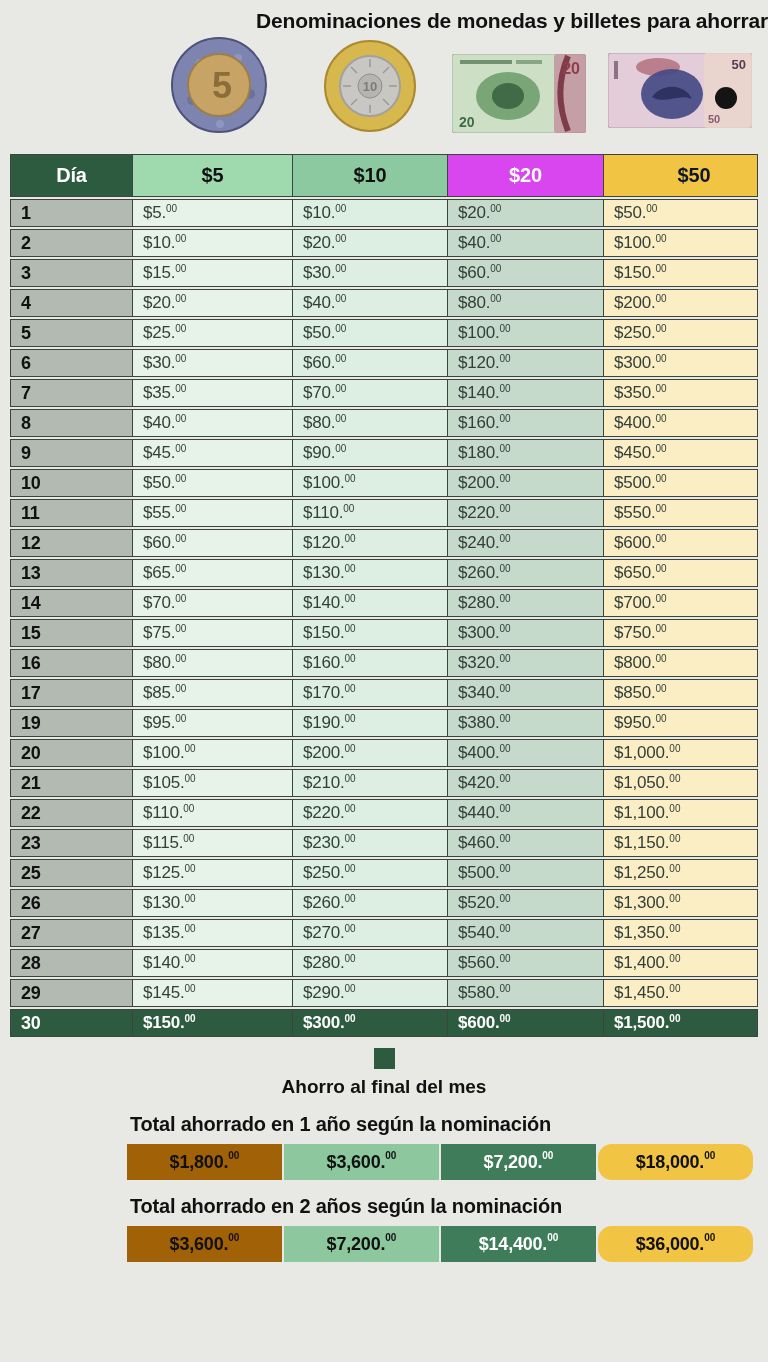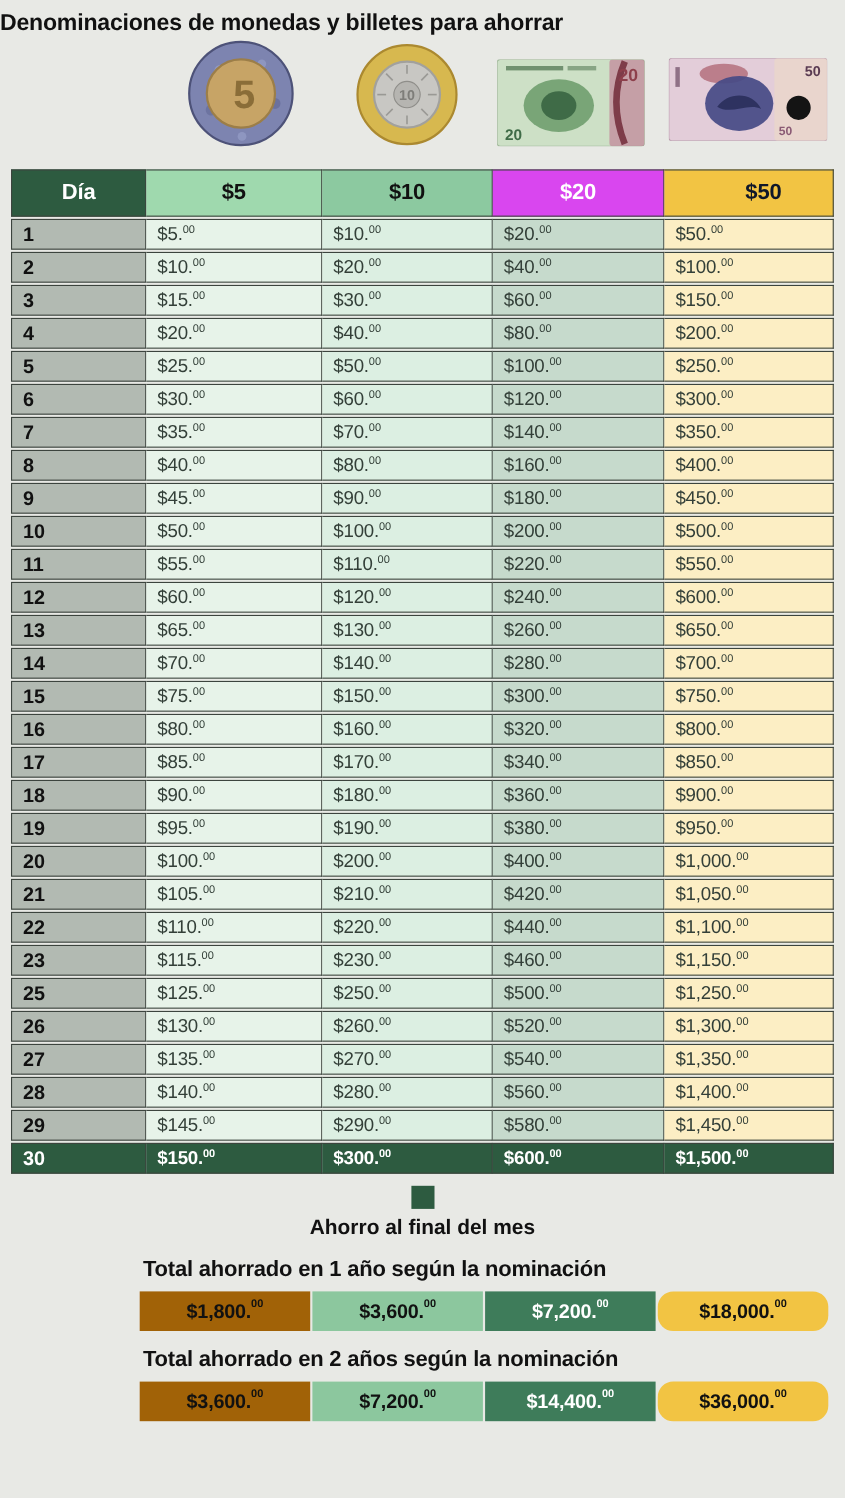--- a/index.html
+++ b/index.html
@@ -6,21 +6,21 @@
   html, body { margin: 0; padding: 0; }
   body {
     width: 768px; height: 1362px; overflow: hidden;
     background: #e8e9e5;
     font-family: "Liberation Sans", sans-serif;
     color: #111;
   }
   .hero { position: relative; height: 148px; }
   .page-title {
     margin: 0; padding-top: 9px;
-    text-align: left; font-size: 21px; font-weight: bold; letter-spacing: -0.2px;
+    text-align: right; font-size: 21px; font-weight: bold; letter-spacing: -0.2px;
   }
   .money-img { position: absolute; }
   .img-coin5  { left: 170px; top: 36px; }
   .img-coin10 { left: 323px; top: 39px; }
   .img-bill20 { left: 452px; top: 54px; }
   .img-bill50 { left: 608px; top: 53px; }
 
   table.savings {
     width: 748px; margin: 4px 10px 0;
     border-collapse: separate; border-spacing: 0 2px;
@@ -266,27 +266,20 @@
         <td class="v50">$800.<sup class="cents">00</sup></td>
       </tr>
       <tr>
         <td class="day">17</td>
         <td class="v5">$85.<sup class="cents">00</sup></td>
         <td class="v10">$170.<sup class="cents">00</sup></td>
         <td class="v20">$340.<sup class="cents">00</sup></td>
         <td class="v50">$850.<sup class="cents">00</sup></td>
       </tr>
       <tr>
-        <td class="day">18</td>
-        <td class="v5">$90.<sup class="cents">00</sup></td>
-        <td class="v10">$180.<sup class="cents">00</sup></td>
-        <td class="v20">$360.<sup class="cents">00</sup></td>
-        <td class="v50">$900.<sup class="cents">00</sup></td>
-      </tr>
-      <tr>
         <td class="day">19</td>
         <td class="v5">$95.<sup class="cents">00</sup></td>
         <td class="v10">$190.<sup class="cents">00</sup></td>
         <td class="v20">$380.<sup class="cents">00</sup></td>
         <td class="v50">$950.<sup class="cents">00</sup></td>
       </tr>
       <tr>
         <td class="day">20</td>
         <td class="v5">$100.<sup class="cents">00</sup></td>
         <td class="v10">$200.<sup class="cents">00</sup></td>

